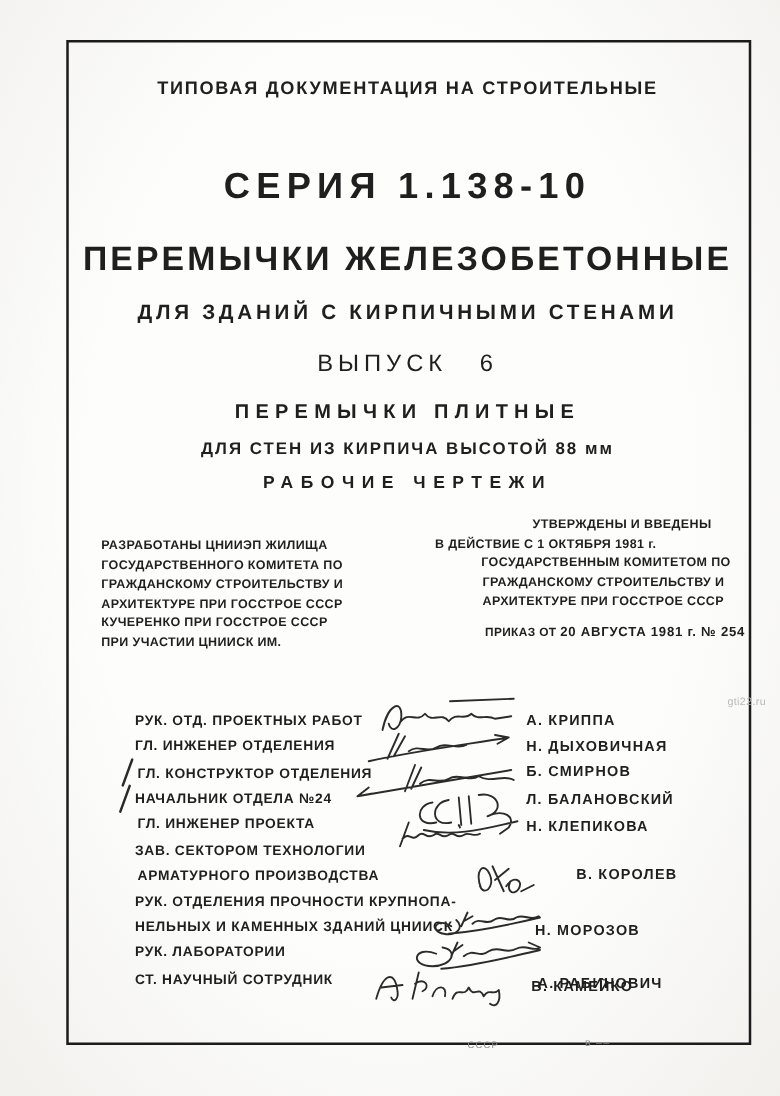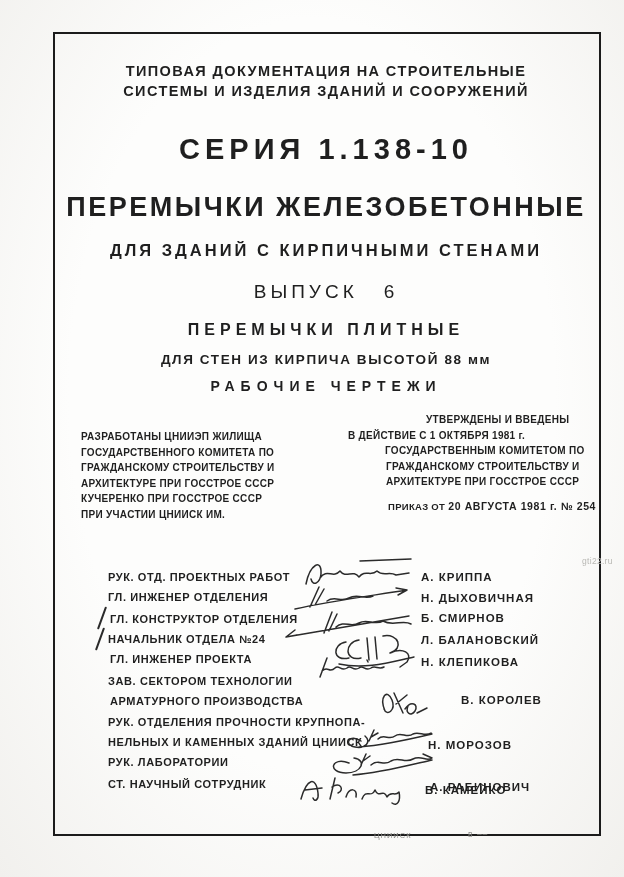--- a/index.html
+++ b/index.html
@@ -34,21 +34,20 @@
   .remnant{position:absolute;font-size:7.5px;color:#8a8a86;letter-spacing:1px;filter:blur(.3px);white-space:nowrap;}
   svg.signatures{position:absolute;left:270px;top:550px;z-index:3;}
 </style>
 </head>
 <body>
 
 <div class="frame"></div>
 
 <div class="cwrap" style="top:63px;">
   <div class="masthead">ТИПОВАЯ ДОКУМЕНТАЦИЯ НА СТРОИТЕЛЬНЫЕ</div>
-  <div class="masthead" style="margin-top:4px;">СИСТЕМЫ И ИЗДЕЛИЯ ЗДАНИЙ И СООРУЖЕНИЙ</div>
 </div>
 
 <div class="cwrap" style="top:133px;">
   <span class="series">СЕРИЯ 1.138-10</span>
 </div>
 
 <div class="cwrap" style="top:192px;">
   <span class="title">ПЕРЕМЫЧКИ ЖЕЛЕЗОБЕТОННЫЕ</span>
 </div>
 <div class="cwrap" style="top:241px;">
@@ -124,14 +123,14 @@
     <path d="M50,127 L57,108 M52,121 C58,115 59,124 65,118 C69,114 71,122 77,118 C81,114 83,122 89,118 C93,114 95,122 101,118 C105,115 109,120 114,117 M97,110 L98,112"></path>
     <path d="M115,161 C109,147 117,138 122,150 C126,160 117,167 114,159 M124,143 L133,163 M126,154 L137,145 M135,159 C141,150 149,154 145,161 C141,167 135,163 138,156 M147,163 L157,158"></path>
     <path d="M91,191 C79,183 73,195 85,197 C95,199 102,192 95,186 M99,191 L104,180 M101,187 L108,183 M108,189 C114,183 119,191 125,186 C131,181 137,189 143,184 C149,181 155,187 161,183 M89,197 C115,195 141,189 162,184"></path>
     <path d="M79,213 C61,206 57,223 76,223 C92,223 97,210 84,208 M91,215 L96,204 M93,211 L100,206 M101,215 C109,208 113,217 121,211 C129,206 135,214 143,209 C151,205 157,212 162,208 M83,225 C110,223 140,215 162,210 M162,208 L153,204"></path>
     <path d="M31,249 C37,228 46,226 48,243 C49,249 45,253 43,248 M35,240 L52,238 M60,249 L65,228 M62,237 C70,231 75,240 68,243 M76,247 C79,237 88,238 86,247 M92,249 C96,238 101,249 105,240 C109,249 113,238 117,247 C121,240 125,247 129,242 C131,251 127,257 122,253"></path>
   </g>
 </svg>
 
 <div class="watermark">gti22.ru</div>
 
-<div class="remnant" style="left:374px;top:831px;">ЦНИИСК</div>
+<div class="remnant" style="left:374px;top:831px;">СССР</div>
 <div class="remnant" style="left:468px;top:829px;font-size:8.5px;">в ‒‒</div>
 
 </body></html>

